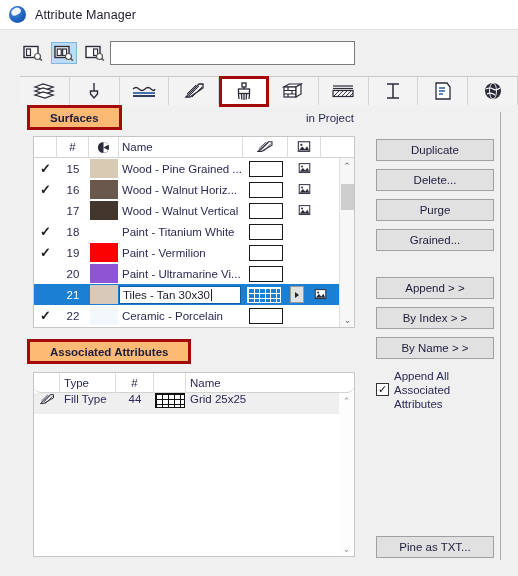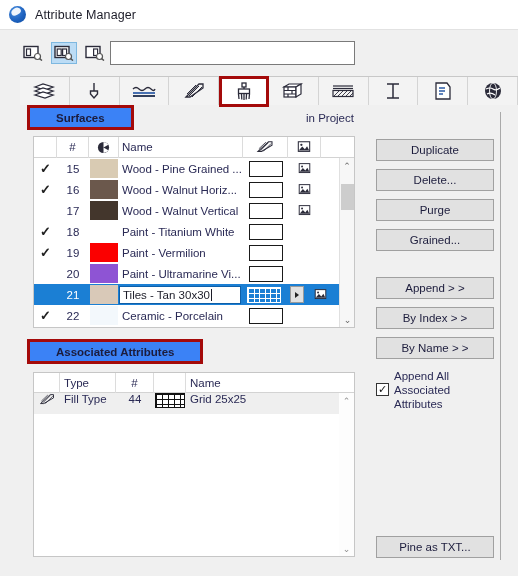--- a/index.html
+++ b/index.html
@@ -112,23 +112,23 @@
   .vdivider {
     position: absolute; left: 500px; top: 112px;
     width: 1px; height: 448px;
     background: #a9a9a9;
   }
 
   
   .label-box {
     position: absolute;
     border: 3px solid #a40a0a;
-    background: #3b82f6;
+    background: #fdba74;
     display: flex; align-items: center;
-    padding: 0 26px;
+    padding: 0 20px;
     font-size: 11.5px;
     font-weight: bold;
     color: #1c1c3c;
   }
   #surfaces-label { left: 27px; top: 105px; height: 25px; }
   #assoc-label { left: 27px; top: 339px; height: 25px; }
 
   .in-project {
     position: absolute; left: 306px; top: 112px;
     font-size: 11.5px; color: #2a2a55;
@@ -227,20 +227,21 @@
     position: absolute; left: 33px; top: 372px;
     width: 322px; height: 185px;
     background: #ffffff;
     border: 1px solid #c6c6c6;
   }
   .assoc-head {
     display: flex; height: 20px; align-items: center;
     font-size: 11.5px; color: #2a2a55;
     border-bottom: 1px solid #d3d3d3;
     background: #ffffff;
+    border-radius: 7px;
   }
   .a-icon { width: 26px; flex:none; display:flex; align-items:center; justify-content:center; }
   .a-type { width: 56px; flex:none; padding-left:4px; }
   .a-num  { width: 38px; flex:none; display:flex; align-items:center; justify-content:center; }
   .a-pat  { width: 32px; flex:none; display:flex; align-items:center; justify-content:center; }
   .a-name { flex:1; padding-left:4px; }
   .assoc-head .a-icon, .assoc-head .a-type, .assoc-head .a-num, .assoc-head .a-pat {
     border-right: 1px solid #dcdcdc; height:20px; line-height:20px;
   }
   .assoc-row {

